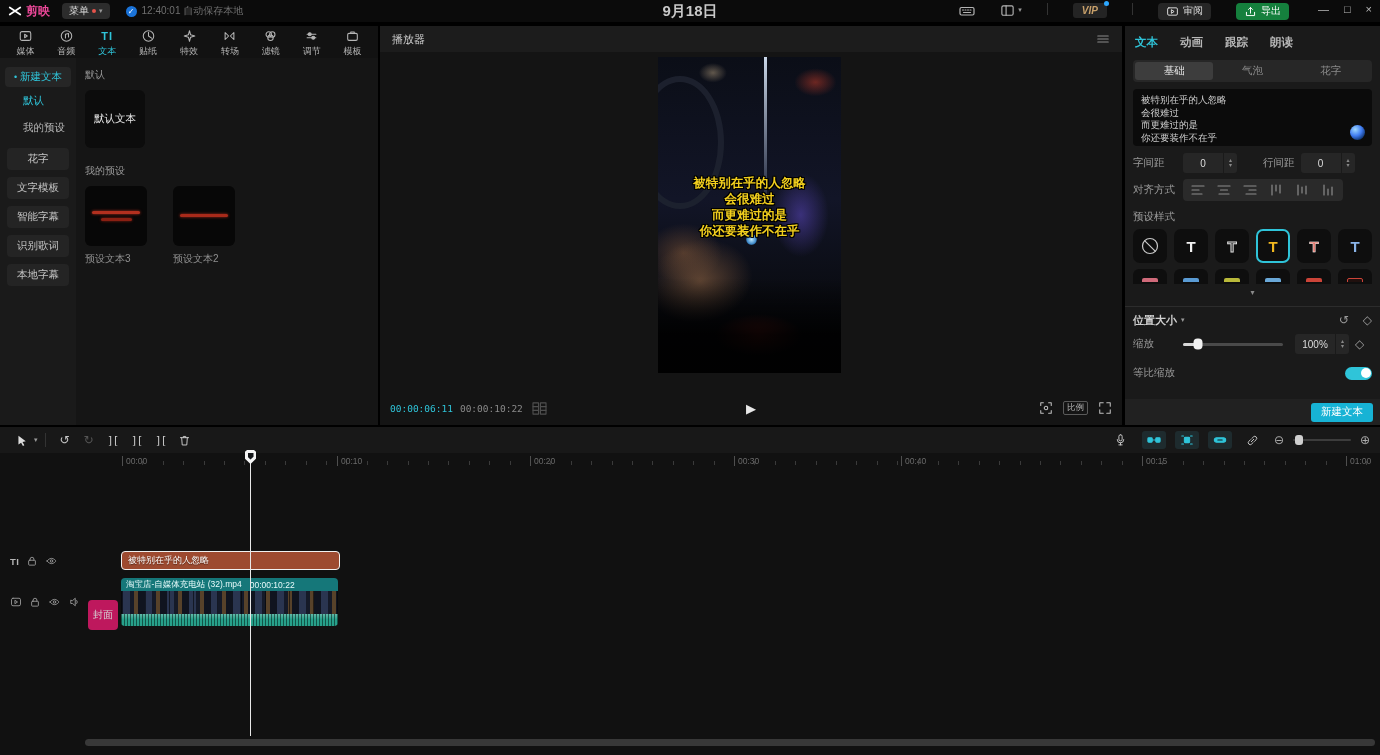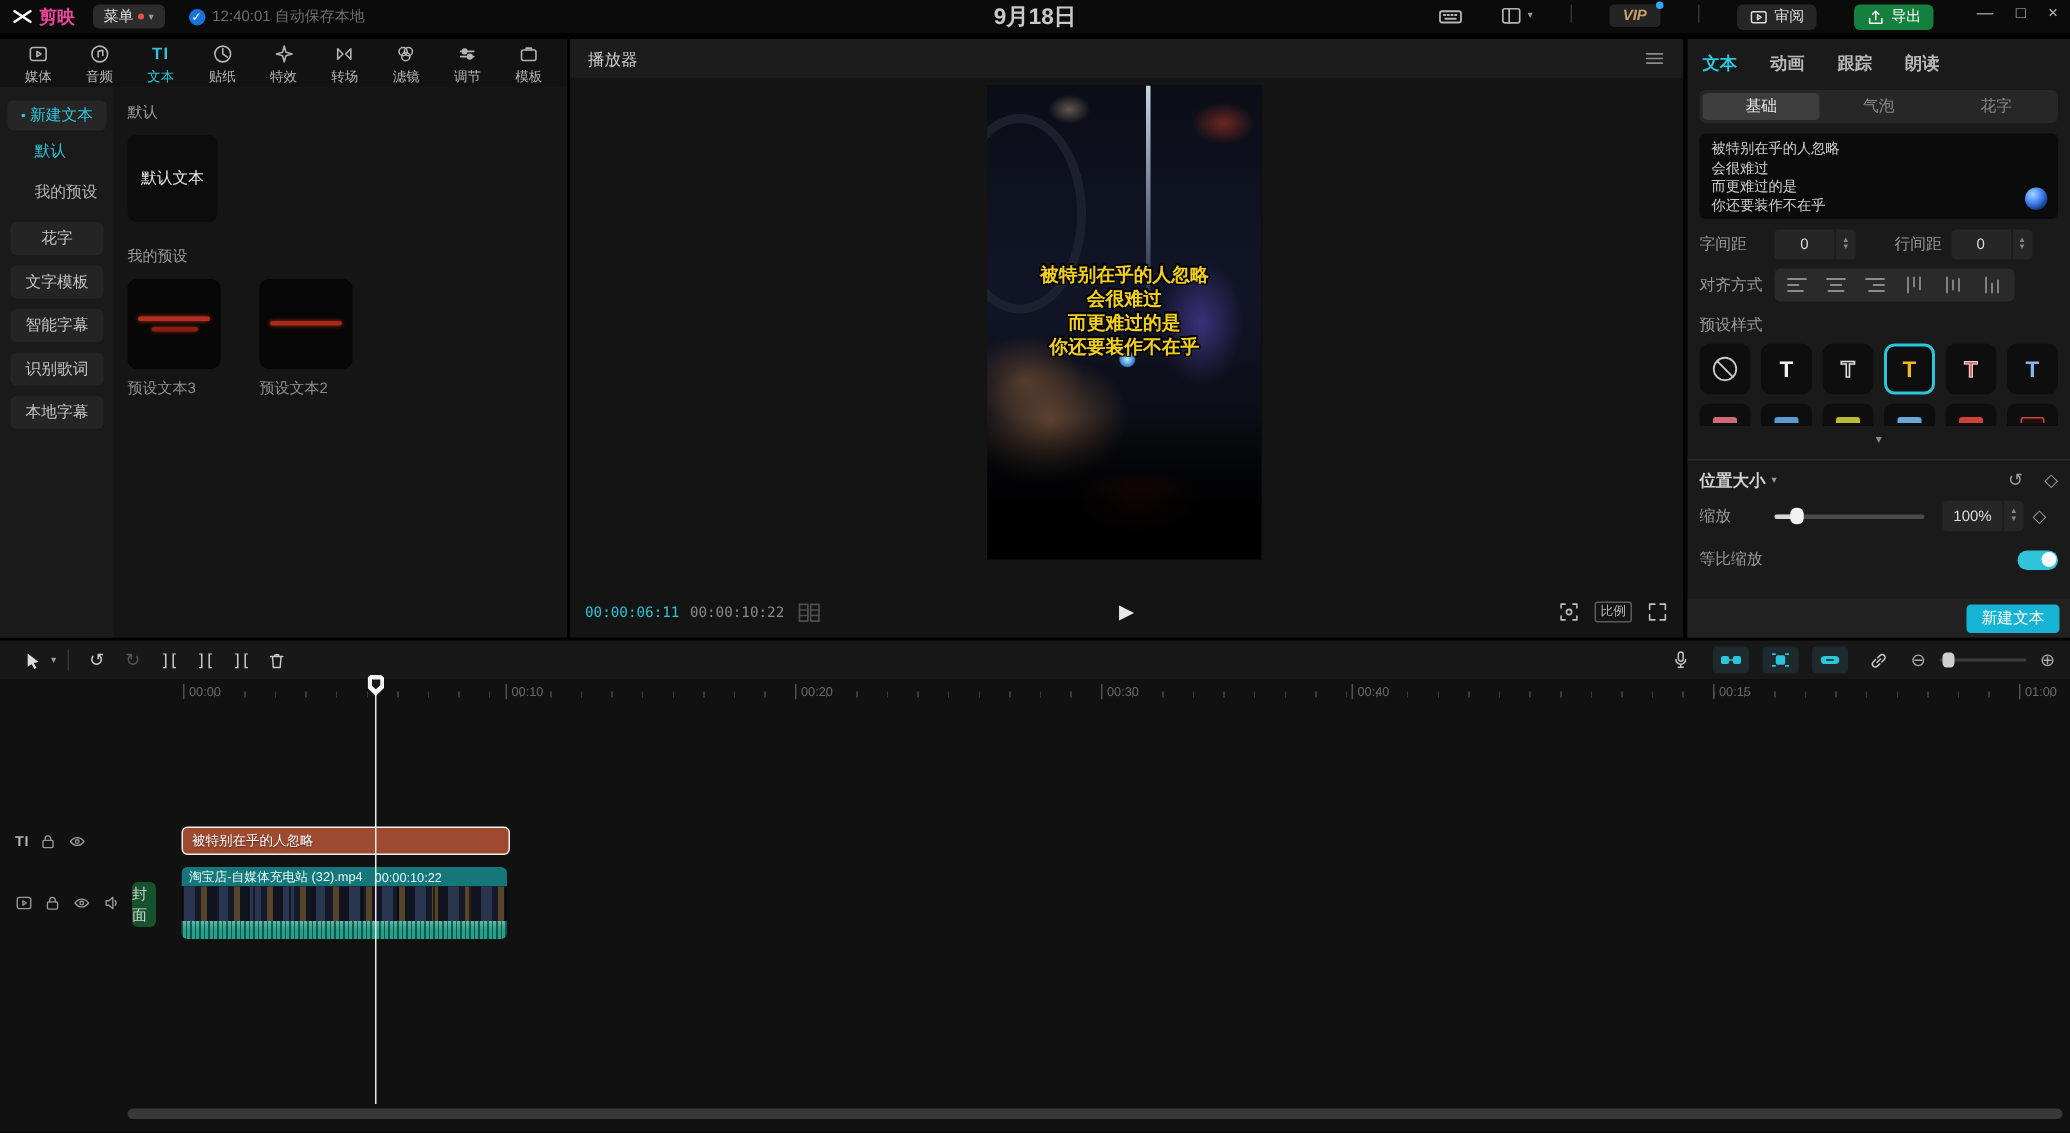--- a/index.html
+++ b/index.html
@@ -135,21 +135,21 @@
 .zoom-slider{width:58px;height:2px;background:#3c3c3c;position:relative;border-radius:1px;cursor:pointer}
 .zoom-slider i{position:absolute;left:10%;top:50%;transform:translate(-50%,-50%);width:8px;height:10px;background:#cfcfcf;border-radius:3px}
 
 
 .timeline{position:absolute;left:0;top:453px;width:1380px;height:302px;background:#111}
 .ruler-label{position:absolute;top:3px;font-size:8.5px;color:#6a6a6a;border-left:1px solid #4f4f4f;padding-left:3px;height:10px;line-height:10px}
 .ticks{position:absolute;left:122px;right:0;top:8px;height:4px;background:repeating-linear-gradient(to right,#3a3a3a 0 1px,transparent 1px 20.4px)}
 .trk-icons{position:absolute;color:#9a9a9a;display:flex;align-items:center;gap:7px}
 .trk-ti{font-size:9.5px;font-weight:bold;color:#b5b5b5;letter-spacing:.5px}
 .text-clip{position:absolute;left:121px;top:98px;width:219px;height:19px;background:#9d4a30;border:1.5px solid #f0f0f0;border-radius:4px;display:flex;align-items:center;padding:0 6px;color:#fff;font-size:9px;overflow:hidden;white-space:nowrap;cursor:pointer;text-shadow:0 1px 1px rgba(0,0,0,.5)}
-.cover-btn{position:absolute;left:88px;top:135px;width:16px;height:30px;background:#14532d;border-radius:4px;color:#d5d5d5;font-size:10px;display:flex;align-items:center;justify-content:center;cursor:pointer}
+.cover-btn{position:absolute;left:88px;top:147px;width:30px;height:30px;background:#be185d;border-radius:4px;color:#d5d5d5;font-size:10px;display:flex;align-items:center;justify-content:center;cursor:pointer}
 .video-clip{position:absolute;left:121px;top:125px;width:217px;height:48px;border-radius:4px;overflow:hidden;cursor:pointer}
 .vc-head{height:13px;background:#157779;color:#e8fbfb;font-size:8.5px;display:flex;align-items:center;gap:8px;padding:0 5px;white-space:nowrap;overflow:hidden}
 .vc-strip{height:23px;background:
  repeating-linear-gradient(90deg, rgba(0,0,0,.55) 0 1px, transparent 1px 24px),
  repeating-linear-gradient(90deg, #2a3550 2px 9px, #151a28 9px 13px, #57422a 13px 17px, #10141f 17px 24px),#10141f}
 .vc-wave{height:12px;background:
  repeating-linear-gradient(90deg, rgba(0,22,18,.55) 0 1px, transparent 1px 3px),
  linear-gradient(180deg, rgba(255,255,255,.28), rgba(255,255,255,0) 45%),#27a08a}
 .playhead-line{position:absolute;left:250px;top:2px;width:1px;height:281px;background:#e8e8e8}
 .playhead-head{position:absolute;left:245px;top:-3px;width:11px;height:14px;background:#f5f5f5;clip-path:polygon(18% 0,82% 0,100% 12%,100% 62%,50% 100%,0 62%,0 12%);cursor:grab}

